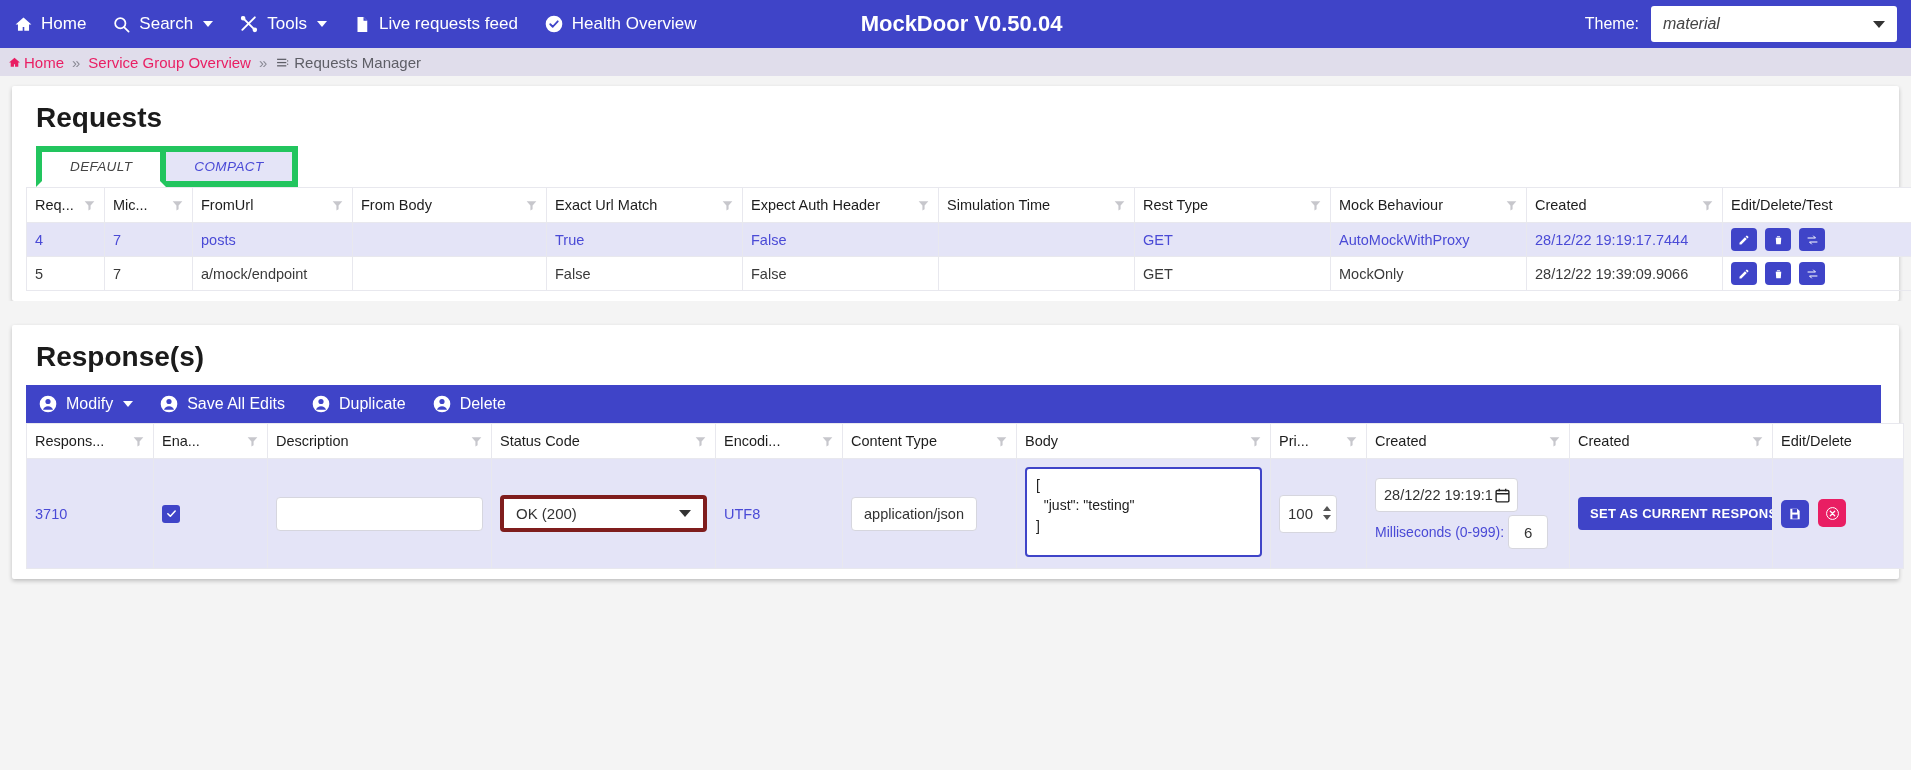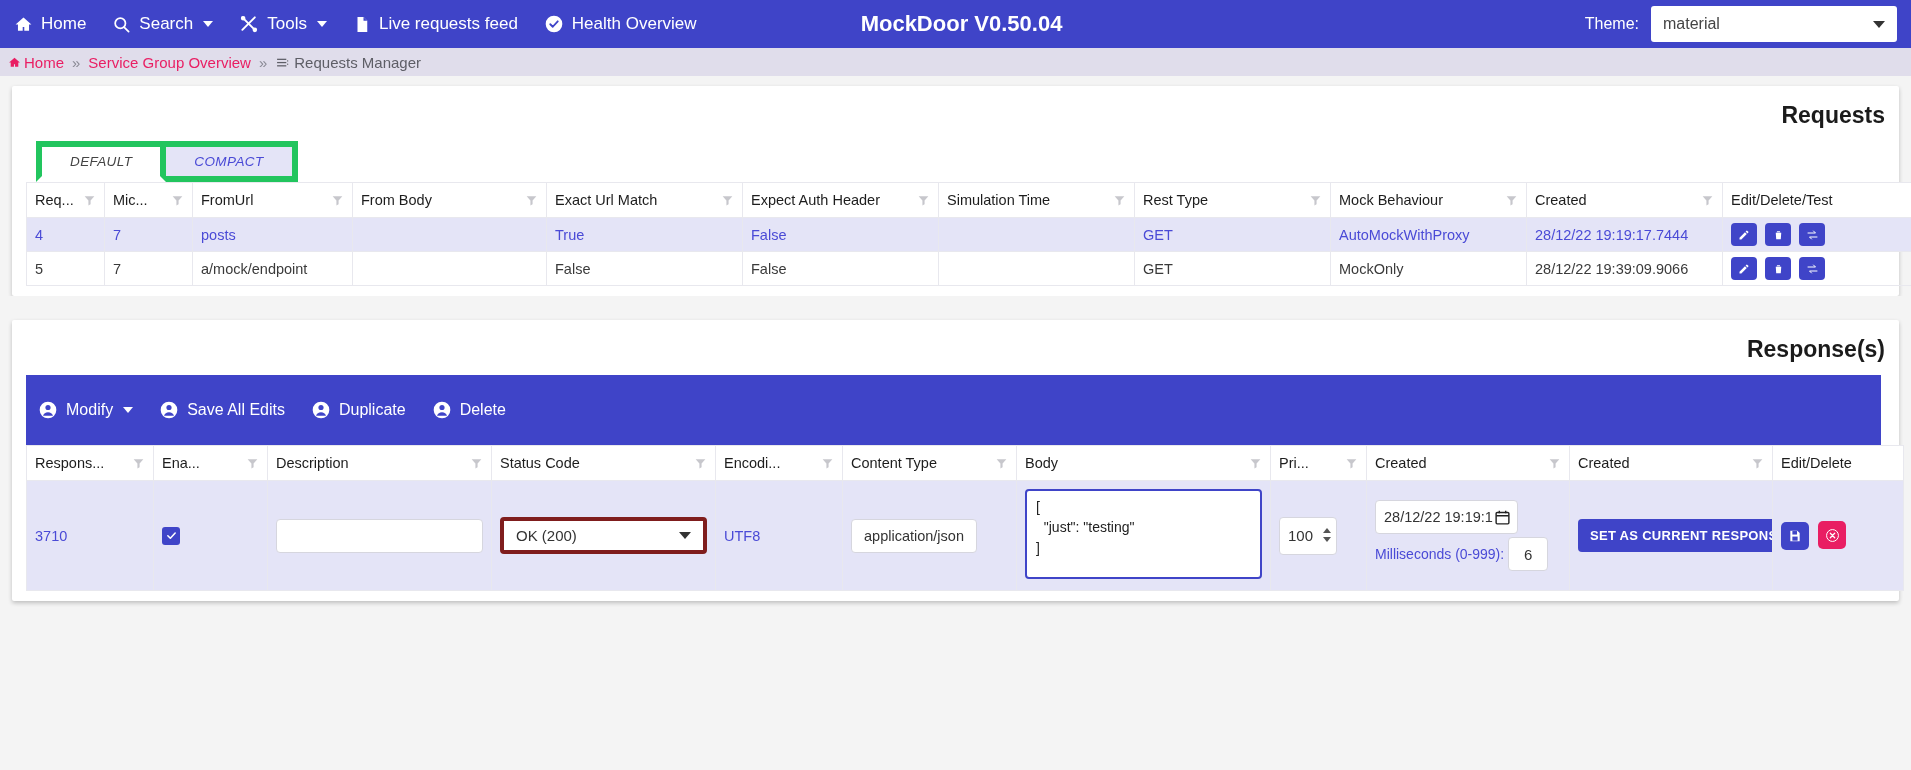--- a/index.html
+++ b/index.html
@@ -33,21 +33,21 @@
     font-size: 22px; font-weight: bold; pointer-events: none;
   }
   .theme-wrap {
     margin-left: auto; display: flex; align-items: center; gap: 12px;
     position: relative; z-index: 2; text-align: right;
   }
   .theme-label { font-size: 16px; }
   .theme-select {
     width: 246px; height: 36px; background: #fff; border: none;
     border-radius: 3px; display: flex; align-items: center;
-    padding: 0 12px; color: #444; font-size: 16px; cursor: pointer;
+    padding: 0 12px; color: #444; font-size: 16px; cursor: pointer; font-style: italic;
   }
   .theme-select .caret {
     margin-left: auto; width: 0; height: 0;
     border-left: 6px solid transparent; border-right: 6px solid transparent;
     border-top: 7px solid #333;
   }
 
   
   .crumbbar {
     height: 28px; background: #e0ddeb; display: flex;
@@ -56,21 +56,21 @@
   .crumb-link { color: #e91e63; display: flex; align-items: center; gap: 3px; cursor: pointer; }
   .crumb-cur { color: #5e5e66; display: flex; align-items: center; gap: 4px; }
   .crumb-sep { color: #8a8a95; margin: 0 8px; font-size: 15px; }
 
   
   .card {
     background: #fff; margin: 10px 12px 0 12px;
     box-shadow: 0 2px 4px rgba(0,0,0,.22);
     border-radius: 2px; padding: 14px 14px 10px 14px;
   }
-  .card-title { font-size: 23px; font-weight: bold; color: #1b1b1b; margin: 2px 0 12px 10px; text-align: right; }
+  .card-title { font-size: 28px; font-weight: bold; color: #1b1b1b; margin: 2px 0 12px 10px; }
 
   
   .tabs { display: flex; margin-left: 10px; }
   .tab {
     padding: 7px 28px; font-size: 13.5px; letter-spacing: .4px;
     border: 6px solid #22c55e; cursor: pointer; font-style: italic;
   }
   .tab.sel { background: #fff; color: #444; border-bottom-color: #fff; }
   .tab.unsel { background: #e4e4f7; color: #4a4ad6; border-left: none; }
 
@@ -96,21 +96,21 @@
   .reqrow td { height: 31px; padding: 5px 8px; }
   .btn-sq {
     width: 26px; height: 23px; border-radius: 4px; background: #3f44c8;
     border: none; display: inline-flex; align-items: center;
     justify-content: center; cursor: pointer; margin-right: 4px;
   }
 
   
   .rtoolbar {
     background: #3f44c8; display: flex; align-items: center;
-    gap: 26px; padding: 25px 12px; margin: 0 4px 0 0;
+    gap: 26px; padding: 9px 12px; margin: 0 4px 0 0;
   }
   .rtb-item {
     display: flex; align-items: center; gap: 8px; color: #fff;
     font-size: 16px; cursor: pointer; white-space: nowrap;
   }
 
   
   .resprow td { height: 102px; vertical-align: middle; }
   .txtbox {
     width: 100%; height: 34px; background: #fff; border: 1px solid #d6d6de;

